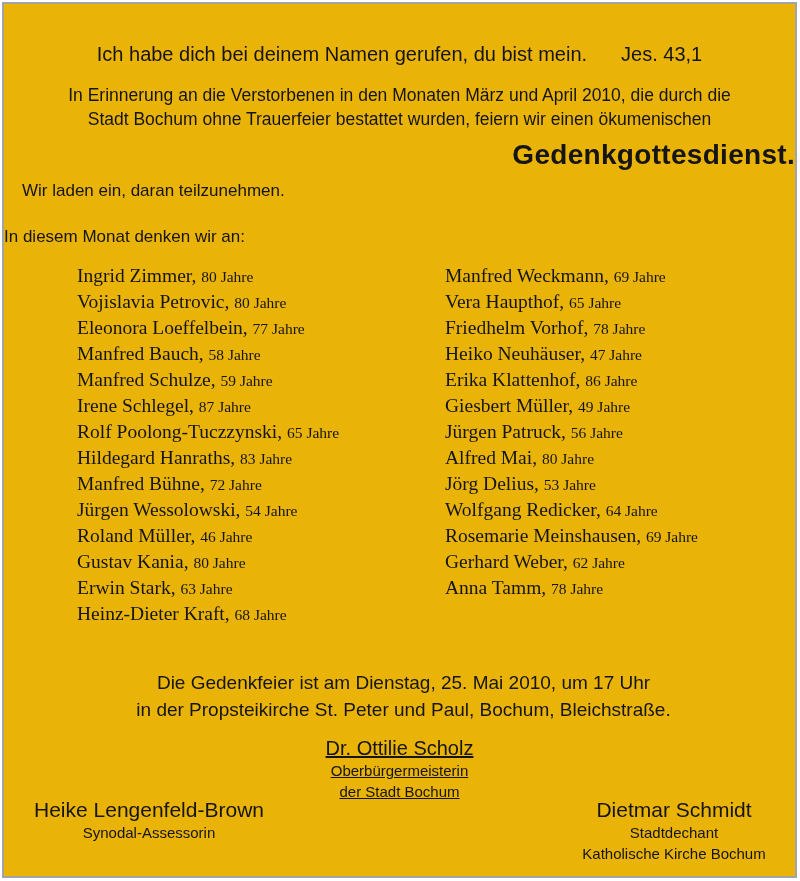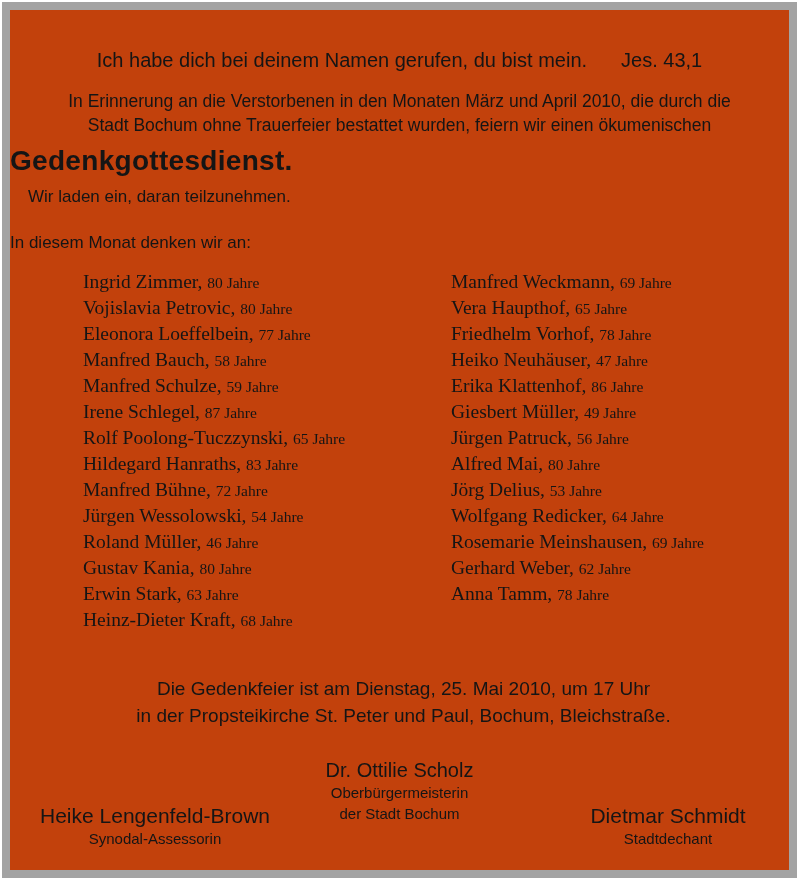--- a/index.html
+++ b/index.html
@@ -7,40 +7,40 @@
     padding: 0;
     background: #ffffff;
     width: 800px;
     height: 881px;
     font-family: "Liberation Sans", sans-serif;
     color: #151515;
   }
   .sheet {
     position: absolute;
     top: 2px; left: 2px; right: 3px; bottom: 3px;
-    border: 8px solid #a3a3a3;
-    background: #c2410c;
+    border: 2px solid #a3a3a3;
+    background: #eab308;
     overflow: hidden;
   }
   .quote-line {
     text-align: center;
     margin-top: 37px;
     font-size: 20px;
     line-height: 26px;
     white-space: nowrap;
   }
   .quote-ref { margin-left: 34px; }
   .intro {
     text-align: center;
     margin-top: 16px;
     font-size: 17.5px;
     line-height: 24px;
   }
   .headline {
-    text-align: left;
+    text-align: right;
     margin: 8px 0 0 0;
     font-size: 28px;
     line-height: 32px;
     font-weight: 700;
     letter-spacing: 0.3px;
   }
   .invitation {
     text-align: left;
     margin-top: 8px;
     font-size: 17px;
@@ -75,21 +75,22 @@
   }
   .signatures {
     position: relative;
     height: 135px;
     margin-top: 0;
   }
   .sig { position: absolute; text-align: center; }
   .sig-center {
     left: 50%;
     transform: translateX(-50%);
-    top: 28px;
+    top: 12px;
+    text-decoration: underline;
   }
   .sig-left {
     left: 12px;
     width: 266px;
     top: 74px;
   }
   .sig-right {
     right: 6px;
     width: 230px;
     top: 74px;
@@ -190,16 +191,17 @@
       <div class="sig-role">Oberbürgermeisterin</div>
       <div class="sig-role">der Stadt Bochum</div>
     </div>
     <div class="sig sig-left">
       <div class="sig-name">Heike Lengenfeld-Brown</div>
       <div class="sig-role">Synodal-Assessorin</div>
     </div>
     <div class="sig sig-right">
       <div class="sig-name">Dietmar Schmidt</div>
       <div class="sig-role">Stadtdechant</div>
+      <div class="sig-role">Katholische Kirche Bochum</div>
     </div>
   </div>
 
 </div>
 
 </body></html>

